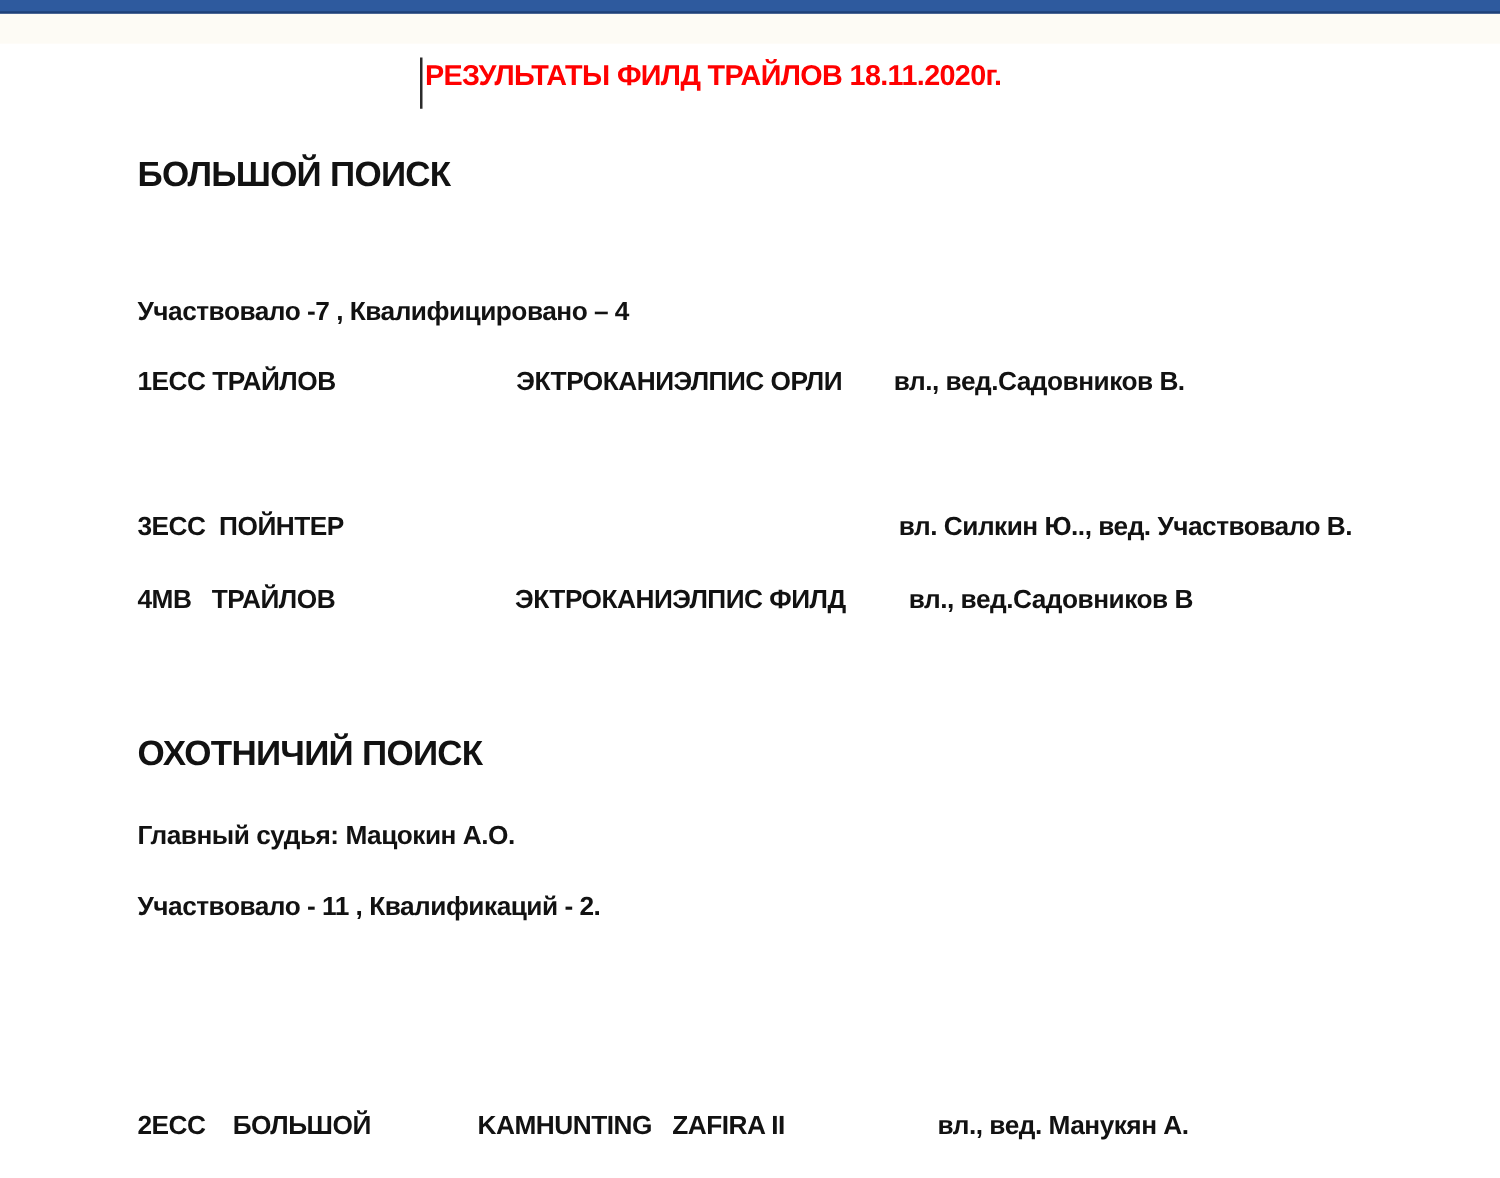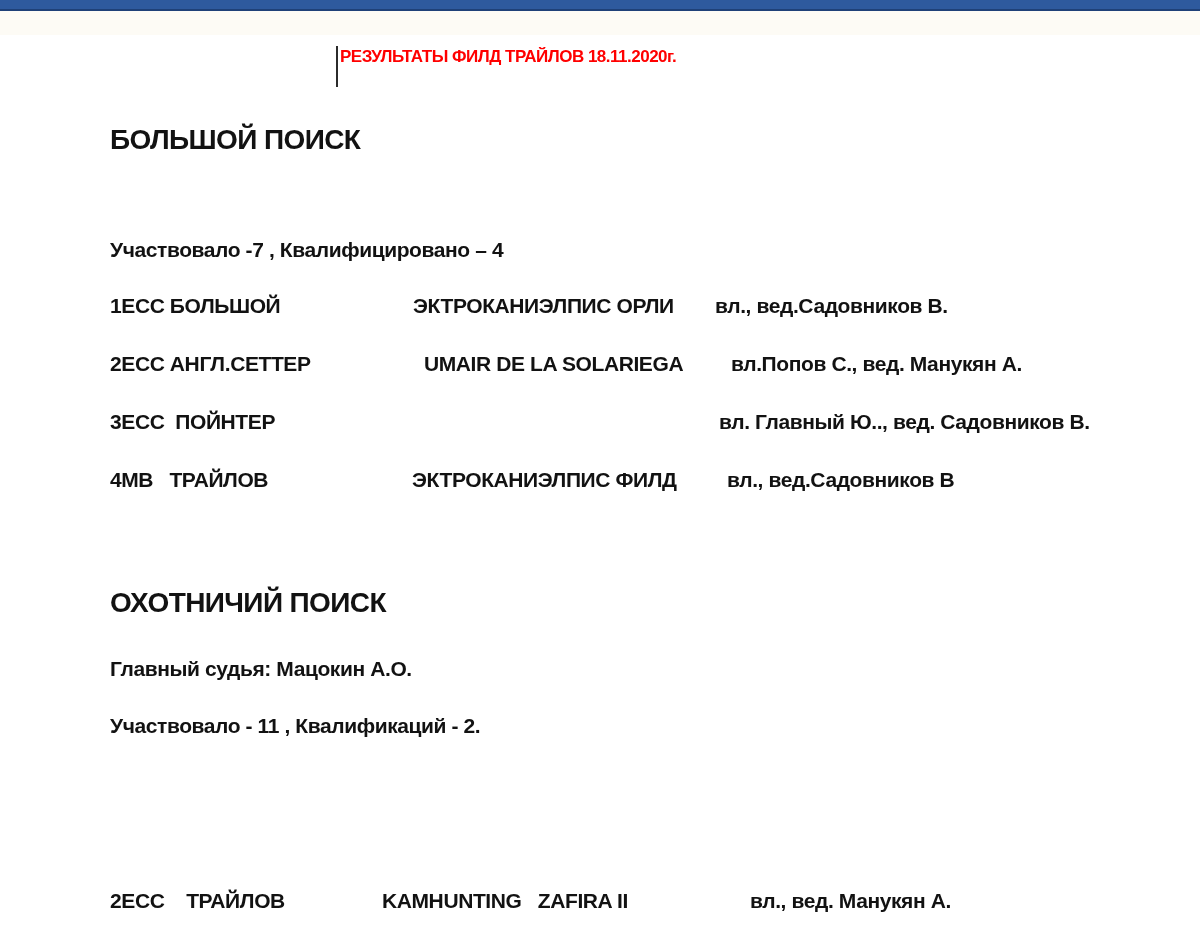--- a/index.html
+++ b/index.html
@@ -17,21 +17,21 @@
     position:absolute;left:0;top:11px;width:1200px;height:24px;
     background:#fcf8ed;opacity:.55;
   }
   .doc{position:absolute;left:0;top:0;width:1200px;height:942px;}
   .line{position:absolute;left:0;width:1200px;height:30px;}
   .c{
     position:absolute;top:0;white-space:pre;
     font-weight:700;font-size:21px;line-height:1.15;
     letter-spacing:-0.4px;
   }
-  .title-line .c{font-size:17px;color:#ff0000;letter-spacing:-0.5px;}
+  .title-line .c{font-size:23px;color:#ff0000;letter-spacing:-0.5px;}
   .heading .c{font-size:28px;letter-spacing:-0.6px;}
   .caret{
     position:absolute;left:336px;top:46px;width:2px;height:41px;
     background:#2b2b2b;
   }
 </style>
 </head>
 <body>
 
 <div class="topbar" style="background: rgb(46, 90, 158);"></div>
@@ -46,48 +46,43 @@
   </div>
 
   <div class="line heading" style="top:124px">
     <span class="c" style="left:110px">БОЛЬШОЙ ПОИСК</span>
   </div>
   <div class="line" style="top:238px">
     <span class="c" style="left:110px">Участвовало -7 , Квалифицировано – 4</span>
   </div>
 
   <div class="line" style="top:294px">
-    <span class="c" style="left:110px">1ЕСС БОЛЬШОЙ</span>
+    <span class="c" style="left:110px">1ЕСС ТРАЙЛОВ</span>
     <span class="c" style="left:413px">ЭКТРОКАНИЭЛПИС ОРЛИ</span>
     <span class="c" style="left:715px">вл., вед.Садовников В.</span>
   </div>
-  <div class="line" style="top:352px">
-    <span class="c" style="left:110px">2ЕСС АНГЛ.СЕТТЕР</span>
-    <span class="c" style="left:424px">UMAIR DE LA SOLARIEGA</span>
-    <span class="c" style="left:731px">вл.Попов С., вед. Манукян А.</span>
-  </div>
   <div class="line" style="top:410px">
     <span class="c" style="left:110px">3ЕСС  ПОЙНТЕР</span>
-    <span class="c" style="left:719px">вл. Главный Ю.., вед. Садовников В.</span>
+    <span class="c" style="left:719px">вл. Силкин Ю.., вед. Участвовало В.</span>
   </div>
   <div class="line" style="top:468px">
     <span class="c" style="left:110px">4МВ   ТРАЙЛОВ</span>
     <span class="c" style="left:412px">ЭКТРОКАНИЭЛПИС ФИЛД</span>
     <span class="c" style="left:727px">вл., вед.Садовников В</span>
   </div>
 
   <div class="line" style="top:657px">
     <span class="c" style="left:110px">Главный судья: Мацокин А.О.</span>
   </div>
   <div class="line heading" style="top:587px">
     <span class="c" style="left:110px">ОХОТНИЧИЙ ПОИСК</span>
   </div>
   <div class="line" style="top:714px">
     <span class="c" style="left:110px">Участвовало - 11 , Квалификаций - 2.</span>
   </div>
 
   <div class="line" style="top:889px">
-    <span class="c" style="left:110px">2ЕСС    ТРАЙЛОВ</span>
+    <span class="c" style="left:110px">2ЕСС    БОЛЬШОЙ</span>
     <span class="c" style="left:382px">KAMHUNTING   ZAFIRA II</span>
     <span class="c" style="left:750px">вл., вед. Манукян А.</span>
   </div>
 
 </div>
 
 </body></html>

